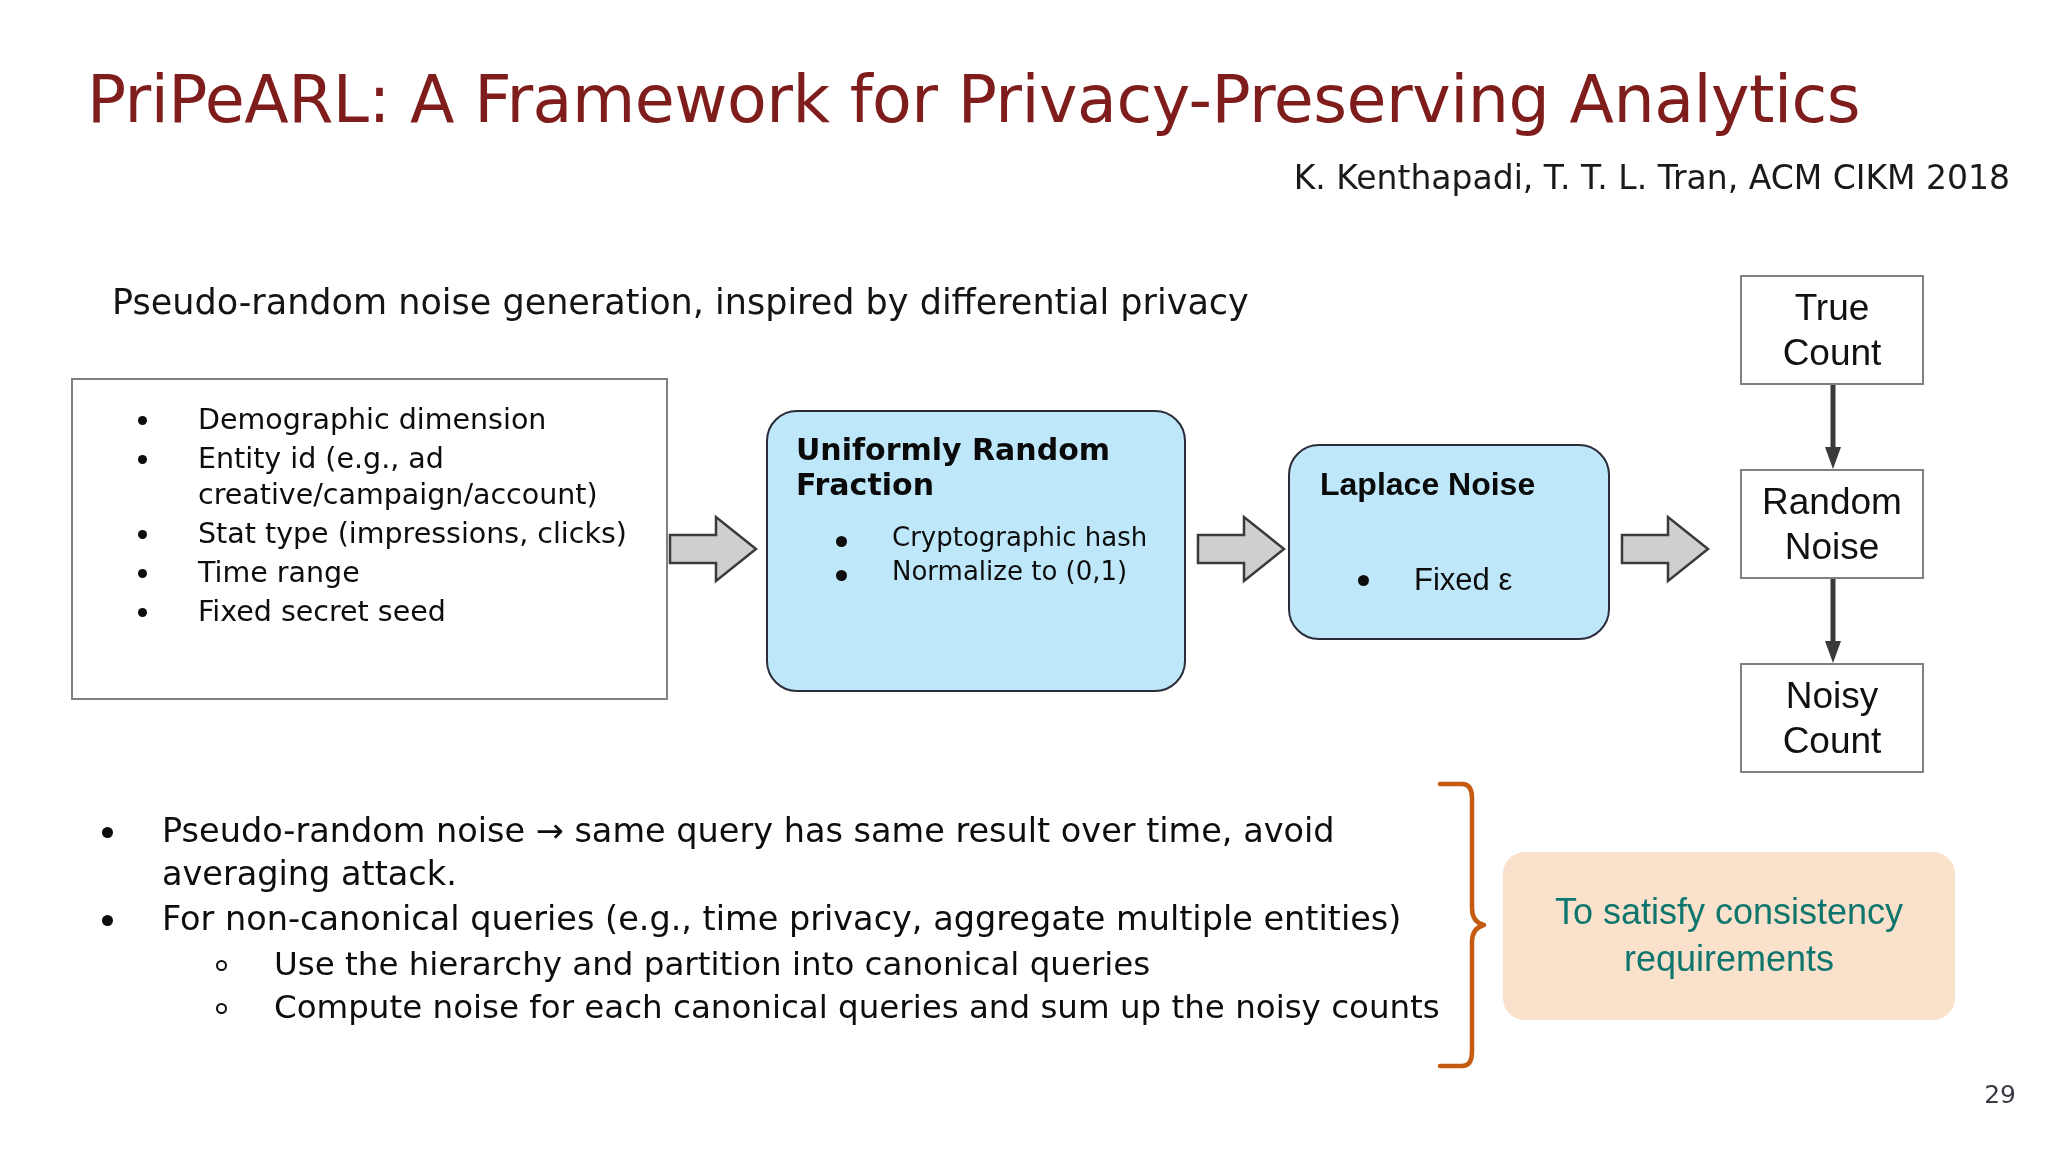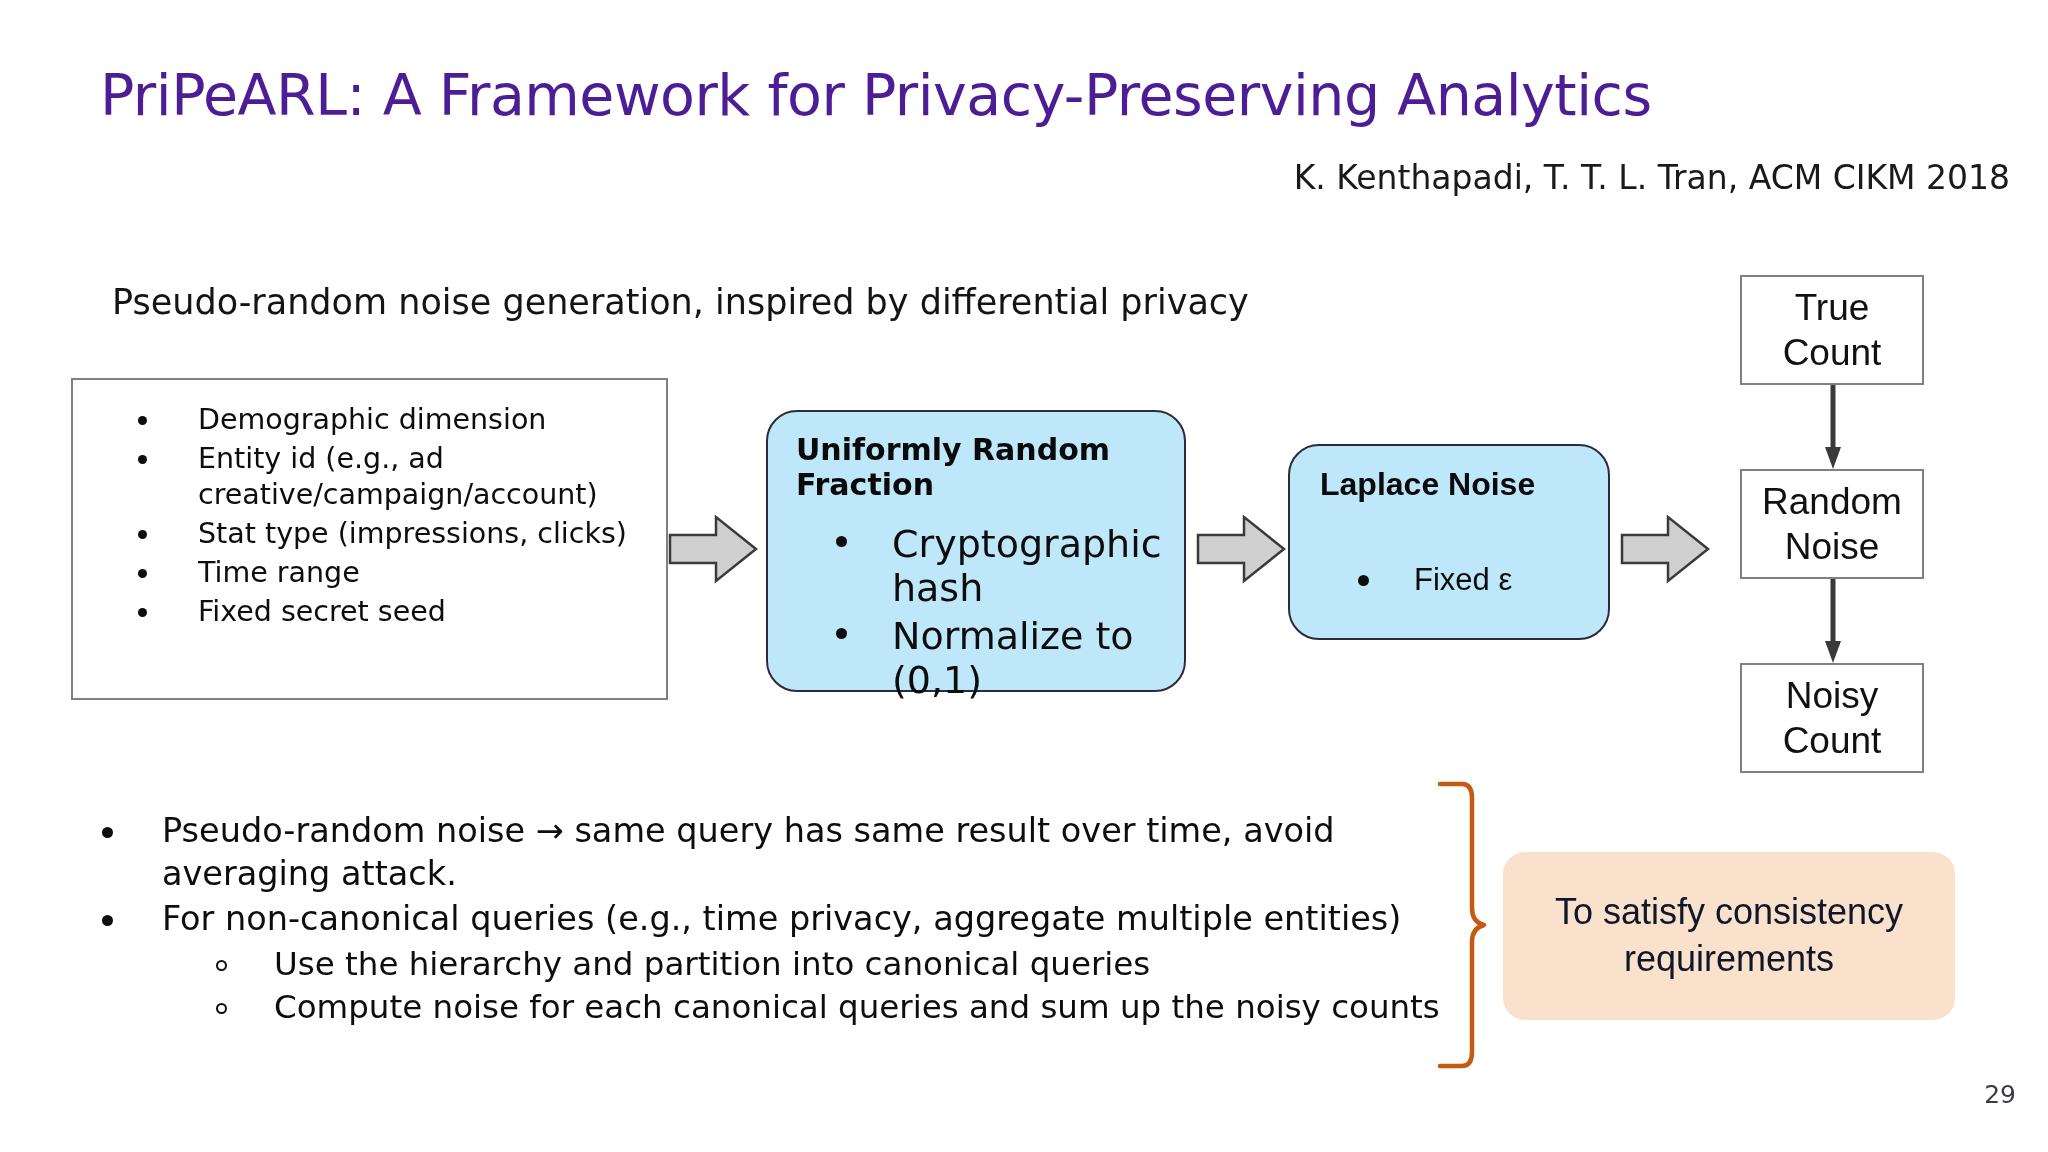--- a/index.html
+++ b/index.html
@@ -13,28 +13,28 @@
     height: 1152px;
     background: #ffffff;
     overflow: hidden;
     font-family: "DejaVu Sans", sans-serif;
     color: #111111;
   }
 
   
   #title {
     position: absolute;
-    left: 100px;
+    left: 87px;
     top: 62px;
     width: 1900px;
     font-family: "DejaVu Sans", sans-serif;
-    font-size: 57px;
+    font-size: 65px;
     font-weight: 400;
     letter-spacing: -0.5px;
-    color: #4c1d95;
+    color: #7f1d1d;
     white-space: nowrap;
   }
   #subtitle {
     position: absolute;
     right: 38px;
     top: 158px;
     font-size: 33px;
     font-weight: 400;
     color: #1a1a1a;
     text-align: right;
@@ -116,21 +116,21 @@
     left: 0;
     top: 110px;
     list-style: none;
     margin: 0;
     padding: 0 18px 0 56px;
     width: 100%;
     box-sizing: border-box;
   }
   #urf-box li {
     position: relative;
-    font-size: 38px;
+    font-size: 26px;
     line-height: 1.16;
     color: #0d0d0d;
     padding-left: 68px;
     margin-bottom: 4px;
   }
   #urf-box li::before {
     content: "";
     position: absolute;
     left: 12px;
     top: 14px;
@@ -295,21 +295,21 @@
     height: 168px;
     background: #fae1cb;
     border-radius: 22px;
     display: flex;
     align-items: center;
     justify-content: center;
     text-align: center;
     font-family: "Liberation Sans", sans-serif;
     font-size: 36px;
     line-height: 1.3;
-    color: #0f172a;
+    color: #0f766e;
     box-sizing: border-box;
     padding: 0 22px;
   }
 
   
   #page-number {
     position: absolute;
     right: 32px;
     top: 1080px;
     font-size: 25px;

